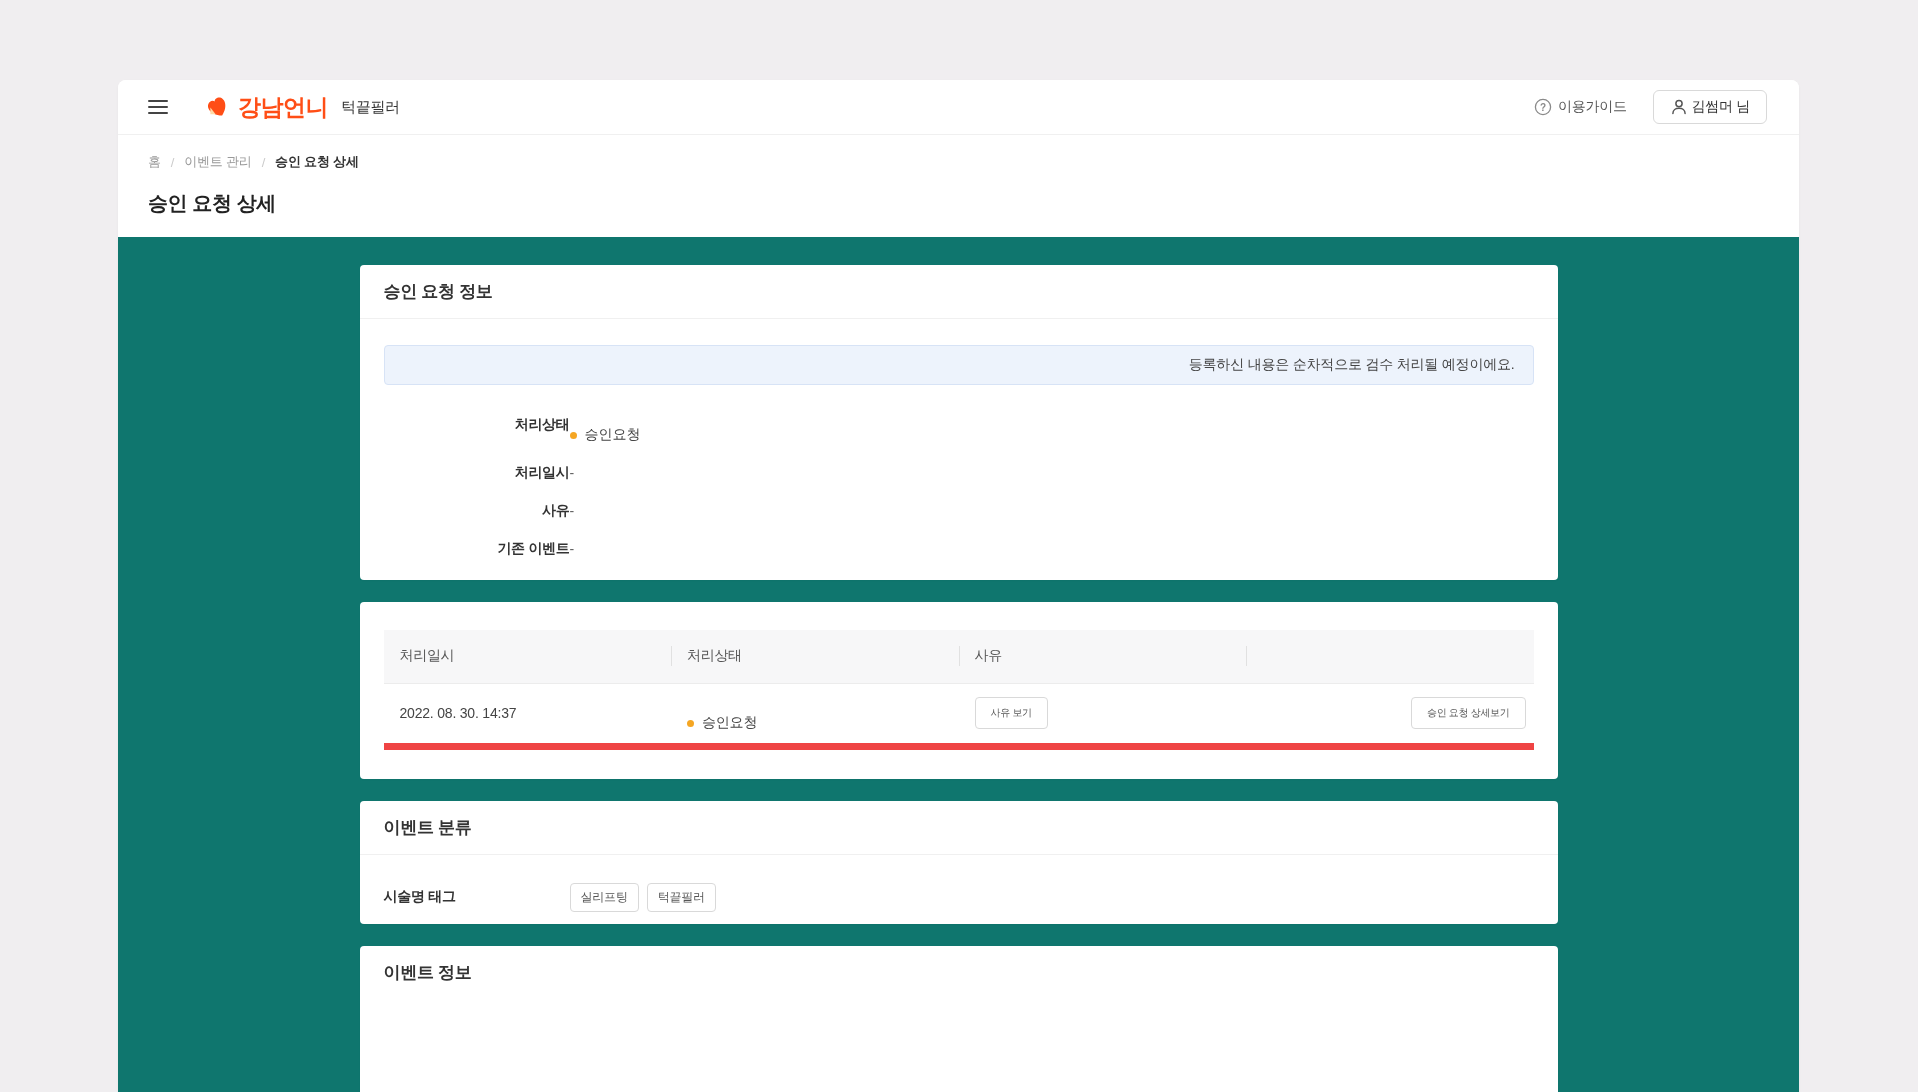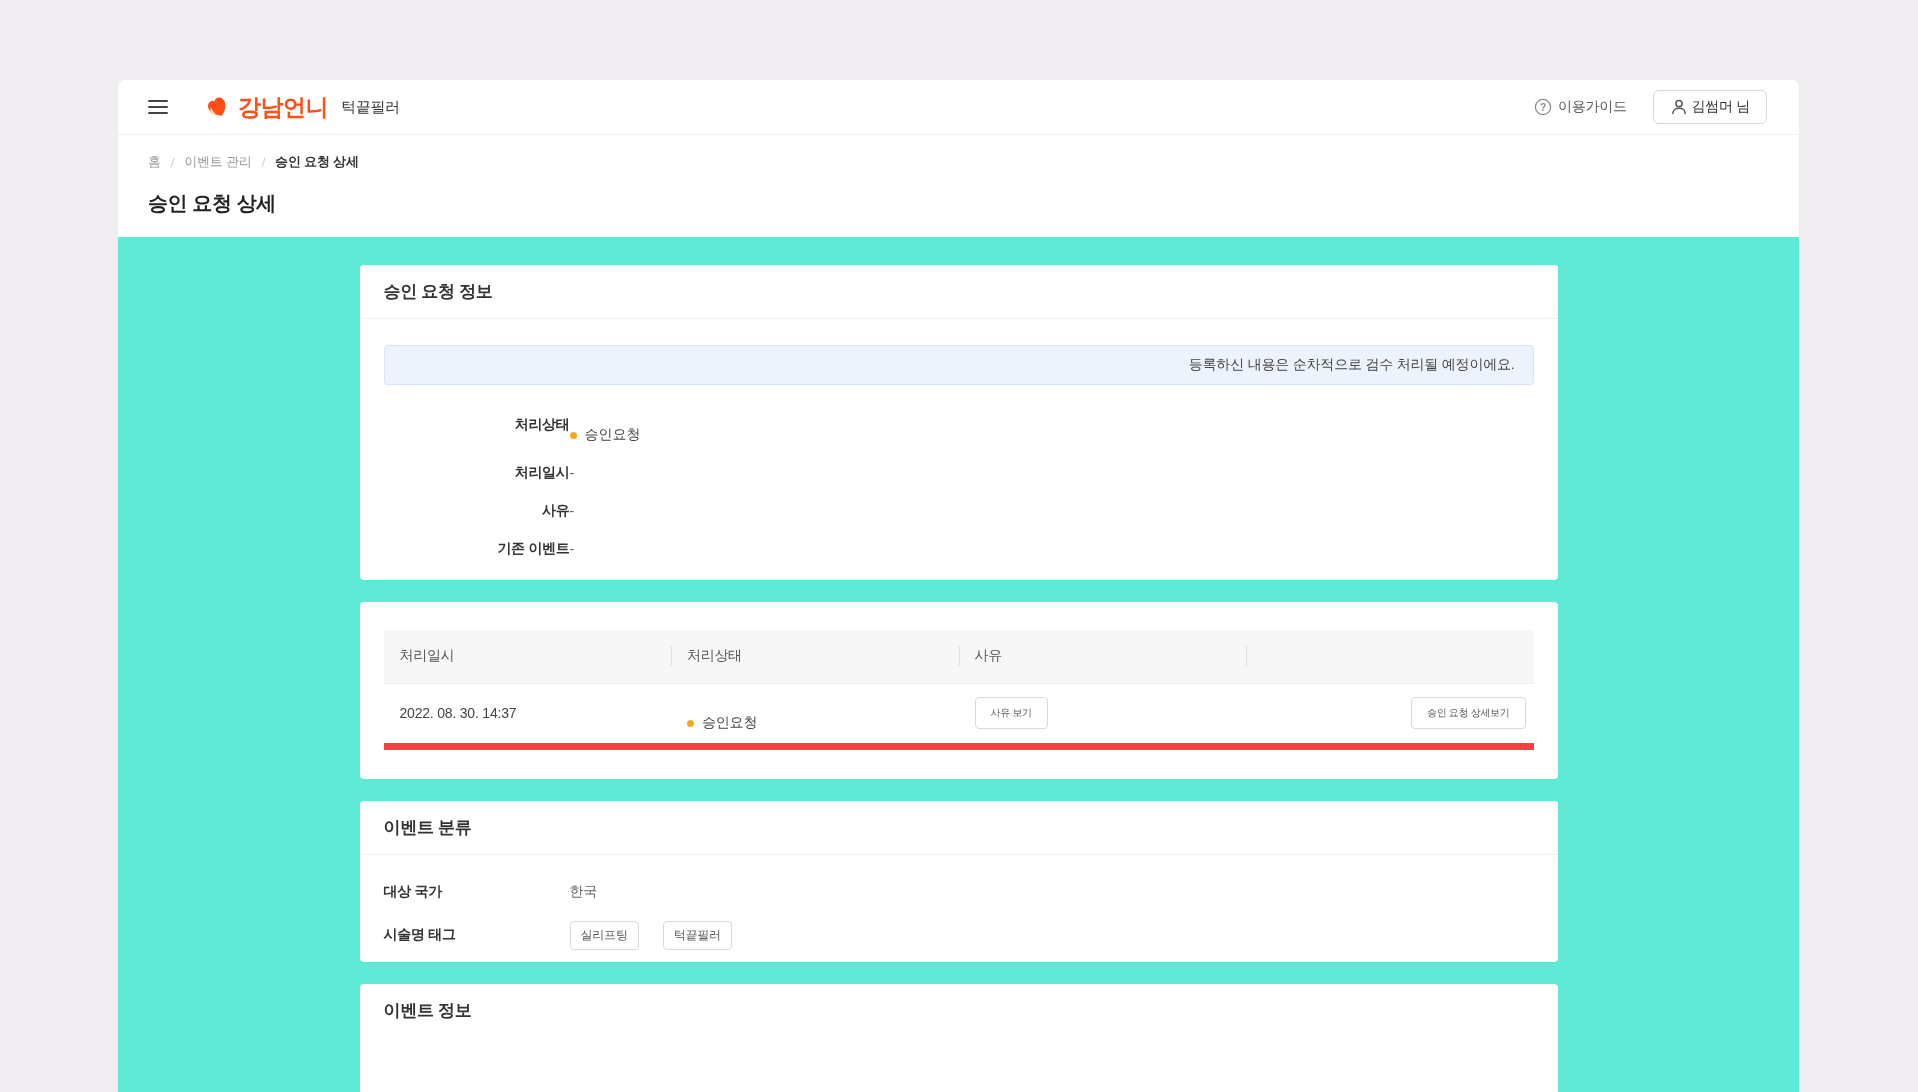--- a/index.html
+++ b/index.html
@@ -40,21 +40,21 @@
     border:1px solid #d9d9d9; border-radius:6px; background:#fff;
     padding:7px 16px; font-size:14px; color:#333; cursor:pointer; font-family:inherit; letter-spacing:-0.3px; }
   
   .title-section { padding:18px 30px 20px; background:#fff; }
   .breadcrumb { display:flex; align-items:center; gap:10px; font-size:13px; color:#999; letter-spacing:-0.2px; }
   .breadcrumb .sep { color:#ccc; }
   .breadcrumb .crumb { cursor:pointer; }
   .breadcrumb .current { color:#333; font-weight:600; }
   .page-title { margin-top:19px; font-size:20px; font-weight:700; color:#222; letter-spacing:-0.4px; }
   
-  .content { flex:1 1 auto; background:#5eead4; padding-top:28px; overflow:hidden; }
+  .content { flex:1 1 auto; background:#0f766e; padding-top:28px; overflow:hidden; }
   .card { width:1198px; margin:0 auto 22px; background:#fff; border-radius:4px;
     box-shadow:0 1px 2px rgba(0,0,0,.03); }
   .card-header { height:54px; display:flex; align-items:center; padding:0 24px;
     border-bottom:1px solid #f0f0f0; font-size:17px; font-weight:700; color:#333; letter-spacing:-0.3px; }
   .card-body { padding:26px 24px 22px;text-align:right; }
   
   .notice { background:#edf3fc; border:1px solid #d7e3f6; border-radius:4px;
     padding:10px 18px; font-size:14px; color:#444; margin-bottom:21px; letter-spacing:-0.2px; }
   
   .field-row { display:flex; align-items:center; margin-bottom:20px; font-size:14px; min-height:18px; }
@@ -70,21 +70,21 @@
     font-size:14px; font-weight:500; color:#555; position:relative;
     border-bottom:1px solid #ececec; letter-spacing:-0.3px; }
   th:not(:first-child)::before { content:""; position:absolute; left:0; top:50%;
     transform:translateY(-50%); width:1px; height:20px; background:#e1e1e1; }
   td { height:63px; border-bottom:7px solid #ef4444; padding:0 16px;
     font-size:14px; color:#444; letter-spacing:-0.2px; }
   td.cell-right { text-align:right; padding-right:8px; }
   .btn { display:inline-block; background:#fff; border:1px solid #d9d9d9; border-radius:4px;
     padding:8px 15px; font-size:10px; color:#555; cursor:pointer; font-family:inherit; letter-spacing:-0.3px; }
   
-  .chips { display:flex; gap:24px;text-align:right; }
+  .chips { display:flex; gap:8px;text-align:right; }
   .chip { display:inline-block; background:#fff; border:1px solid #d9d9d9; border-radius:4px;
     padding:5px 10px; font-size:12px; color:#555; letter-spacing:-0.2px; }
   
   .card-tail { min-height:240px; margin-bottom:0; }
   .card-tail .card-header { border-bottom:none; }
   .cat-body { padding:28px 24px 12px; }
 </style>
 </head>
 <body>
 
@@ -194,24 +194,20 @@
             </tr>
           </tbody>
         </table>
       </div>
     </section>
 
     <section class="card">
       <div class="card-header">이벤트 분류</div>
       <div class="cat-body">
         <div class="field-row">
-          <div class="field-label">대상 국가</div>
-          <div class="field-value">한국</div>
-        </div>
-        <div class="field-row">
           <div class="field-label">시술명 태그</div>
           <div class="chips">
             <span class="chip">실리프팅</span>
             <span class="chip">턱끝필러</span>
           </div>
         </div>
       </div>
     </section>
 
     <section class="card card-tail">

